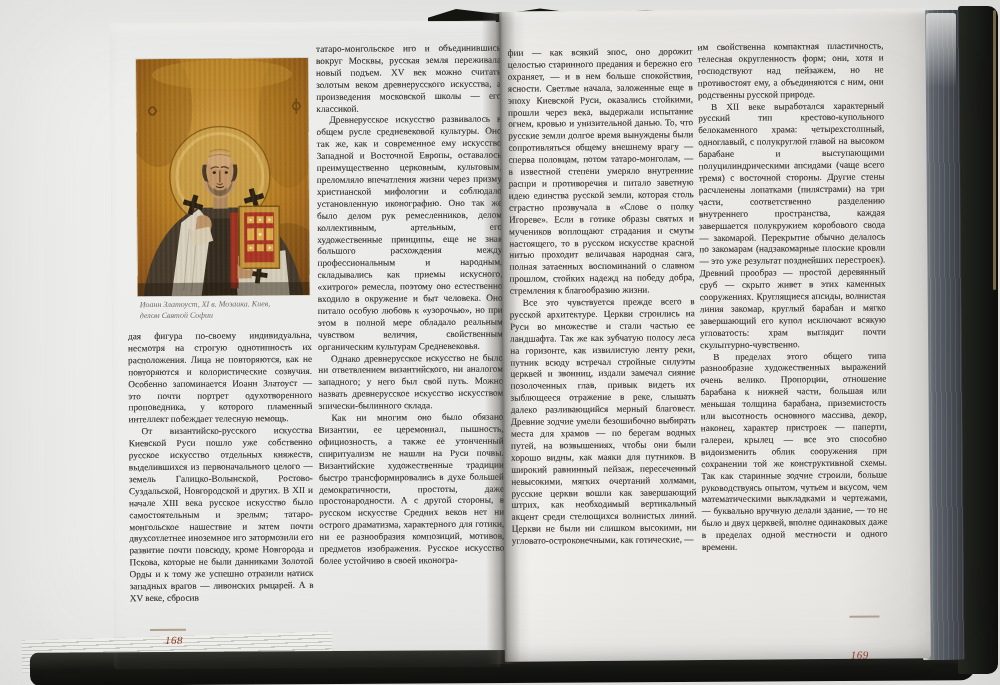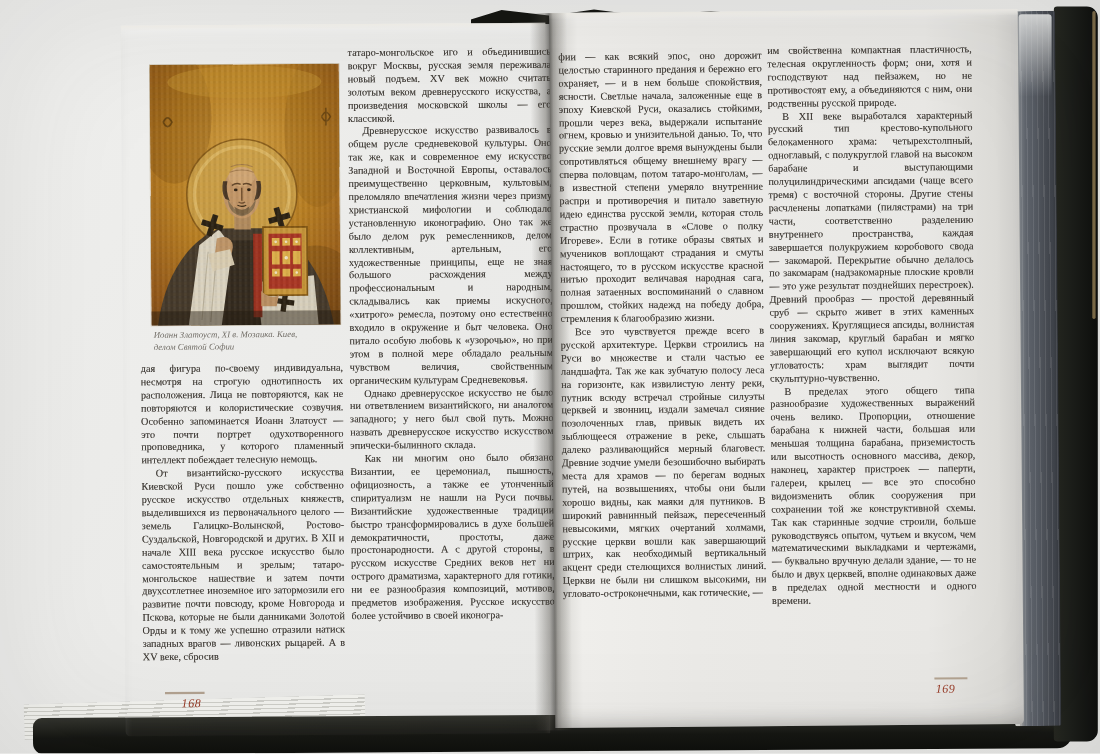--- a/index.html
+++ b/index.html
@@ -51,21 +51,21 @@
   .col-l2{left:206px;top:22px;width:185px;height:586px;}
   .col-r1{left:8px;top:36px;width:185px;height:582px;}
   .col-r2{left:198px;top:32px;width:186px;height:578px;}
   .p{margin:0;}
   .p.ind{text-indent:13px;}
   .rule{position:absolute;height:1.5px;background:#b3a391;}
   .rule-l{left:36px;top:606px;width:36px;}
   .rule-r{left:345px;top:607px;width:30px;}
   .pagenum{position:absolute;font-style:italic;font-size:11px;letter-spacing:.5px;color:#983a26;}
   .pn-l{left:51px;top:611px;}
-  .pn-r{left:346px;top:612px;}
+  .pn-r{left:346px;top:640px;}
 </style>
 </head>
 <body>
 
 <div class="photo">
 
   <div class="left-fan"></div>
   <div class="bottom-fan"></div>
   <div class="bottom-cover"></div>
   <div class="top-sliver"></div>

